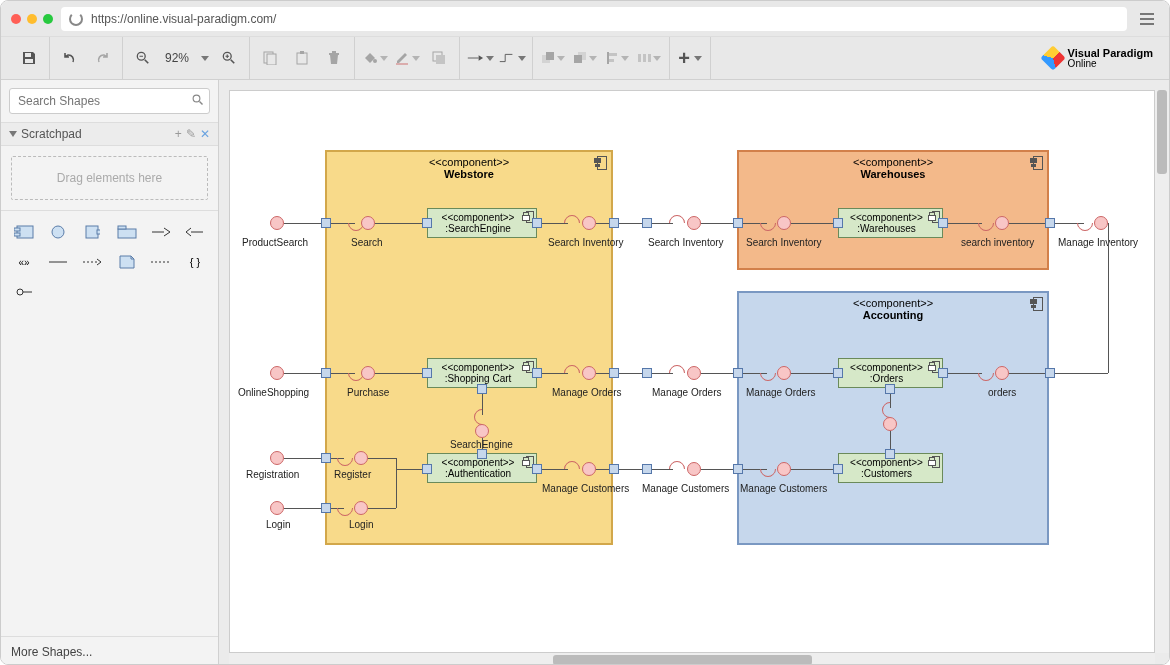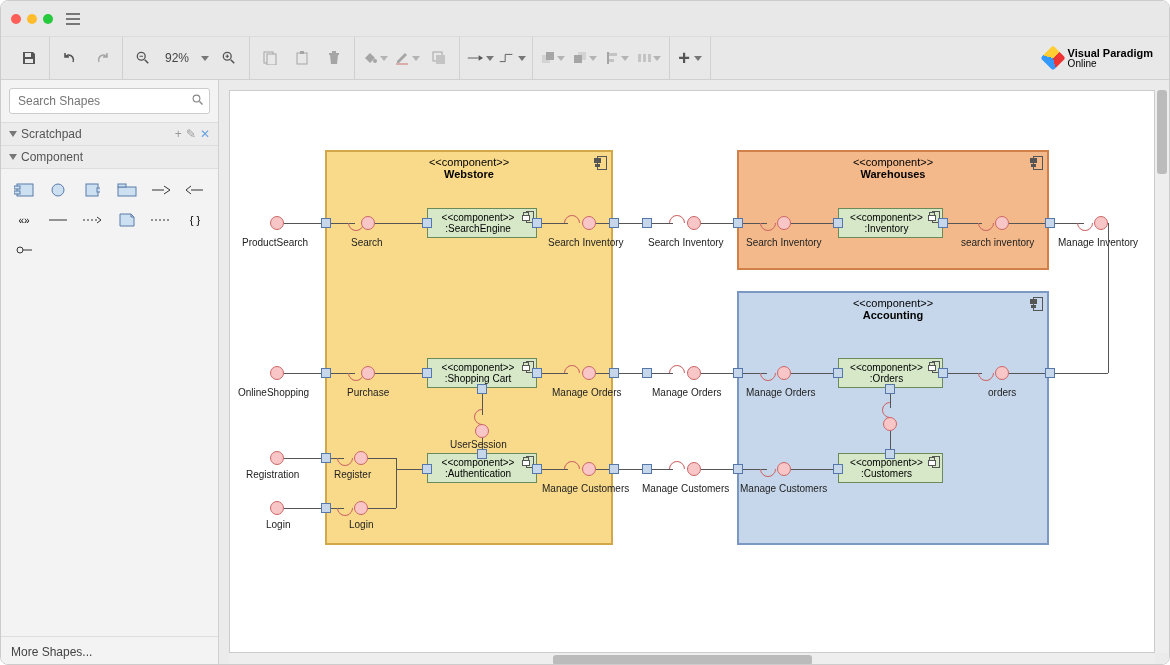--- a/index.html
+++ b/index.html
@@ -76,20 +76,24 @@
 </style>
 </head>
 <body>
 
 <div class="chrome-bar">
   <div class="traffic">
     <span class="tl-red"></span>
       <span class="tl-yellow"></span>
       <span class="tl-green"></span>
   </div>
+  <div class="urlbar">
+    <span class="reload"></span>
+    <span>https://online.visual-paradigm.com/</span>
+  </div>
   <div class="hamburger">
       <span></span>
       <span></span>
       <span></span>
     </div>
 </div>
 
 <div class="toolbar-zone">
   <div class="toolbar">
     <div class="tgroup">
@@ -243,23 +247,22 @@
     </div>
     <div class="panel-head">
       <span class="wedge"></span>
       <span>Scratchpad</span>
       <span class="tools">
         <span>+</span>
         <span>✎</span>
         <span style="color:#6aa3e0">✕</span>
       </span>
     </div>
-    <div class="panel-head">
-      <span class="wedge"></span>
-      <span>Component</span>
+    <div class="scratch-zone">
+      <div class="drop-target">Drag elements here</div>
     </div>
     <div class="shape-grid">
       <div class="shape-cell">
           <svg width="20" height="14">
             <rect x="3" y="1" width="16" height="12" fill="#cde0f2" stroke="#5a7ca8"></rect>
             <rect x="0" y="3" width="6" height="3" fill="#cde0f2" stroke="#5a7ca8"></rect>
             <rect x="0" y="8" width="6" height="3" fill="#cde0f2" stroke="#5a7ca8"></rect>
           </svg>
         </div>
       <div class="shape-cell">
@@ -340,21 +343,21 @@
         </div>
 
         <div class="big-box bb-blue" style="left:507px;top:200px;width:312px;height:254px">
           <div class="bb-corner"></div>
           <div class="bb-title"><span>&lt;&lt;component&gt;&gt;</span><br><b>Accounting</b></div>
         </div>
 
         <div class="comp" style="left:197px;top:117px;width:110px"><div class="cicon"></div><span>&lt;&lt;component&gt;&gt;</span><br><span>:SearchEngine</span></div>
         <div class="comp" style="left:197px;top:267px;width:110px"><div class="cicon"></div><span>&lt;&lt;component&gt;&gt;</span><br><span>:Shopping Cart</span></div>
         <div class="comp" style="left:197px;top:362px;width:110px"><div class="cicon"></div><span>&lt;&lt;component&gt;&gt;</span><br><span>:Authentication</span></div>
-        <div class="comp" style="left:608px;top:117px;width:105px"><div class="cicon"></div><span>&lt;&lt;component&gt;&gt;</span><br><span>:Inventory</span></div>
+        <div class="comp" style="left:608px;top:117px;width:105px"><div class="cicon"></div><span>&lt;&lt;component&gt;&gt;</span><br><span>:Warehouses</span></div>
         <div class="comp" style="left:608px;top:267px;width:105px"><div class="cicon"></div><span>&lt;&lt;component&gt;&gt;</span><br><span>:Orders</span></div>
         <div class="comp" style="left:608px;top:362px;width:105px"><div class="cicon"></div><span>&lt;&lt;component&gt;&gt;</span><br><span>:Customers</span></div>
 
         <div class="ball" style="left:40px;top:125px"></div>
         <div class="hline" style="left:54px;top:132px;width:37px"></div>
         <div class="port" style="left:91px;top:127px"></div>
         <div class="hline" style="left:101px;top:132px;width:24px"></div>
         <div class="sock" style="left:118px;top:124px"></div>
         <div class="ball" style="left:131px;top:125px"></div>
         <div class="hline" style="left:145px;top:132px;width:47px"></div>
@@ -437,21 +440,21 @@
 
         <div class="hline" style="left:825px;top:282px;width:53px"></div>
         <div class="vline" style="left:878px;top:132px;height:150px"></div>
 
         <div class="port" style="left:247px;top:293px"></div>
         <div class="vline" style="left:252px;top:303px;height:21px"></div>
         <div class="sock" style="left:244px;top:318px;transform:rotate(45deg)"></div>
         <div class="ball" style="left:245px;top:333px"></div>
         <div class="vline" style="left:252px;top:347px;height:12px"></div>
         <div class="port" style="left:247px;top:358px"></div>
-        <div class="lbl" style="left:220px;top:348px">UserSession</div>
+        <div class="lbl" style="left:220px;top:348px">SearchEngine</div>
 
         <div class="port" style="left:655px;top:293px"></div>
         <div class="vline" style="left:660px;top:303px;height:14px"></div>
         <div class="sock" style="left:652px;top:311px;transform:rotate(45deg)"></div>
         <div class="ball" style="left:653px;top:326px"></div>
         <div class="vline" style="left:660px;top:340px;height:19px"></div>
         <div class="port" style="left:655px;top:358px"></div>
 
         <div class="ball" style="left:40px;top:360px"></div>
         <div class="hline" style="left:54px;top:367px;width:37px"></div>

